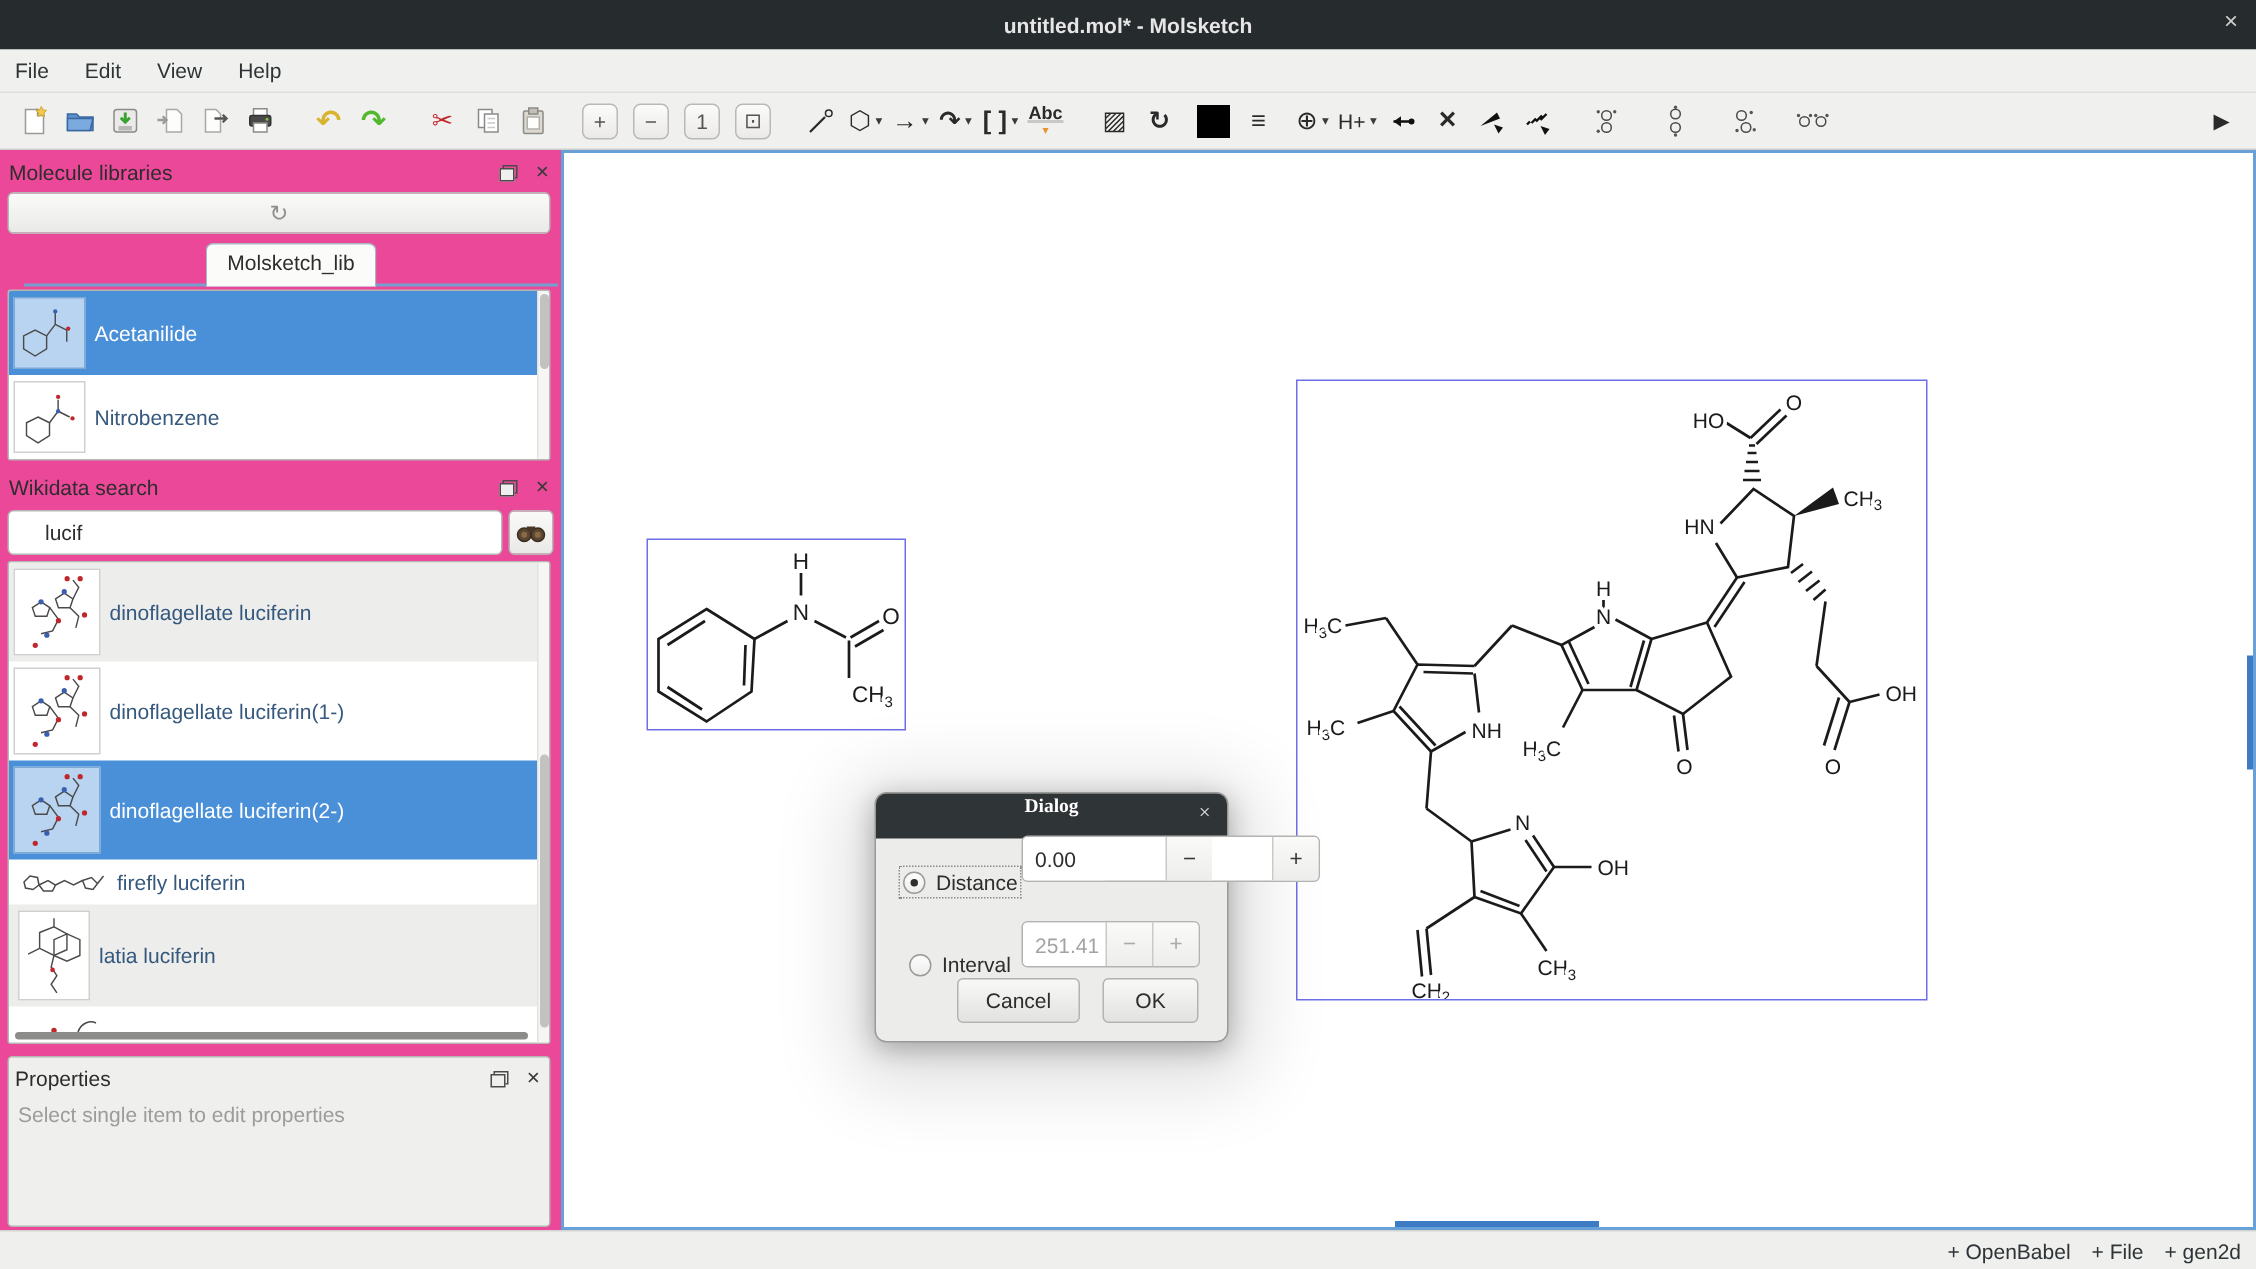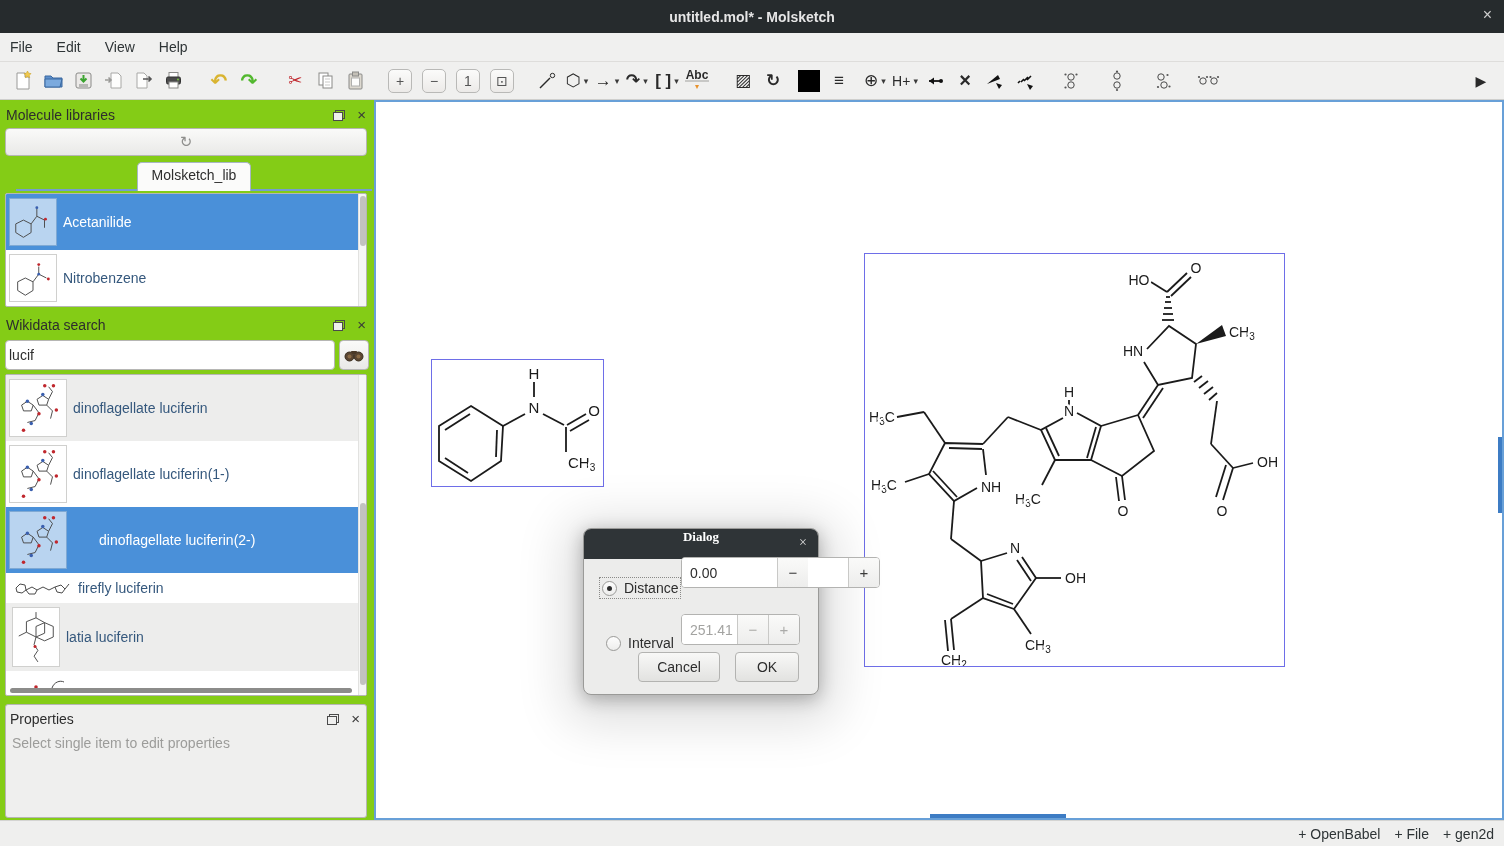--- a/index.html
+++ b/index.html
@@ -26,21 +26,21 @@
   .redo { color:#52b82e; font-size:20px; font-weight:bold; }
   .cutg { color:#c0272d; font-size:17px; }
   .swatch { width:22px; height:22px; background:#000; display:inline-block; }
   .bold { font-weight:bold; }
   .abc-wrap { display:flex; flex-direction:column; align-items:center; line-height:10px; }
   .abc { font-size:12px; font-weight:bold; border-bottom:2px solid #c8c8c6; padding:0 1px; }
   .abc-caret { color:#e8922d; font-size:8px; }
   .overflow { font-size:14px; margin-left:auto; }
 
   
-  .dock { position:absolute; left:0; top:100px; width:374px; height:720px; background:#84cc16; }
+  .dock { position:absolute; left:0; top:100px; width:374px; height:720px; background:#ec4899; }
   .panel-header { position:absolute; left:6px; right:8px; height:18px; display:flex; align-items:center; font-size:14px; color:#2d2d2d; }
   .hdr-icons { margin-left:auto; display:flex; align-items:center; gap:12px; }
   .icon-restore { position:relative; width:12px; height:11px; display:inline-block; }
   .icon-restore::before { content:""; position:absolute; right:0; top:0; width:8px; height:7px; border:1px solid #4a4a4a; }
   .icon-restore::after { content:""; position:absolute; left:0; bottom:0; width:8px; height:7px; border:1px solid #4a4a4a; background:#efefee; }
   .icon-close { font-size:15px; color:#3a3a3a; line-height:12px; }
 
   .refresh-btn { position:absolute; left:5px; right:7px; top:28px; height:28px; background:linear-gradient(#fafaf9,#e9e9e7); border:1px solid #b6b6b4; border-radius:4px; display:flex; align-items:center; justify-content:center; font-size:15px; color:#8f8f8d; }
   .tabrow { position:absolute; left:0; right:2px; top:62px; height:29px; border-bottom:2px solid #759fce; display:flex; justify-content:center;margin-left:16px; }
   .tab { background:#fbfbfa; border:1px solid #a8b6c4; border-bottom:none; border-radius:5px 5px 0 0; padding:4px 14px 0; font-size:14px; color:#2d2d2d; height:29px; }
@@ -51,21 +51,21 @@
   .row .name { font-size:14px; color:#35587d; }
   .row.sel { background:#4a90d9; }
   .row.sel .name { color:#fff; }
   .row.alt { background:#ededec; }
   .thumb { background:#fff; border:1px solid #d0d0ce; margin:3px 6px 3px 3px; flex:0 0 auto; }
   .row.sel .thumb { background:#b9d4f0; border-color:#7fa9d4; }
   .vscroll { position:absolute; right:0; top:0; bottom:0; width:8px; background:#f6f6f5; border-left:1px solid #e2e2e0; }
   .vhandle { position:absolute; left:1px; width:6px; border-radius:3px; background:#c2c2c0; }
   .hscroll-bar { position:absolute; left:4px; right:14px; bottom:2px; height:5px; border-radius:3px; background:#8c8c8a; }
 
-  .search-input { position:absolute; left:5px; top:240px; width:330px; height:30px; background:#fff; border:1px solid #b6b6b4; border-radius:4px; font-size:14px; color:#2d2d2d; display:flex; align-items:center; padding-left:3px; }
+  .search-input { position:absolute; left:5px; top:240px; width:330px; height:30px; background:#fff; border:1px solid #b6b6b4; border-radius:4px; font-size:14px; color:#2d2d2d; display:flex; align-items:center; padding-left:24px; }
   .search-btn { position:absolute; left:339px; top:240px; width:30px; height:30px; background:linear-gradient(#fafaf9,#e9e9e7); border:1px solid #b6b6b4; border-radius:4px; display:flex; align-items:center; justify-content:center; }
   .wik-list { top:274px; height:322px; }
 
   .prop-box { position:absolute; left:5px; right:7px; top:604px; height:114px; background:#efefee; border:1px solid #b6b6b4; border-radius:3px; }
   .prop-box .panel-header { left:4px; top:5px; right:6px; }
   .prop-msg { position:absolute; left:6px; top:30px; font-size:14px; color:#9c9c9a; }
 
   
   .canvas { position:absolute; left:374px; top:100px; width:1130px; height:720px; background:#fff; border:2px solid #68a0d8; }
   .canvas-hhandle { position:absolute; left:554px; bottom:0; width:136px; height:4px; background:#3d7cc4; }
@@ -414,21 +414,21 @@
           <circle cx="45" cy="6" r="1.8" fill="#c0272d"></circle>
           <circle cx="34" cy="15" r="1.8" fill="#3a5fae"></circle>
           <circle cx="18" cy="22" r="1.8" fill="#3a5fae"></circle>
           <circle cx="48" cy="31" r="1.8" fill="#c0272d"></circle>
           <circle cx="30" cy="35" r="1.8" fill="#c0272d"></circle>
           <circle cx="22" cy="45" r="1.8" fill="#3a5fae"></circle>
           <circle cx="14" cy="52" r="1.8" fill="#c0272d"></circle>
       </svg>
       <span class="name">dinoflagellate luciferin(1-)</span>
     </div>
-    <div class="row sel" style="height:66px;gap:26px;">
+    <div class="row sel" style="height:66px;">
       <svg class="thumb" width="58" height="58" viewBox="0 0 58 58">
         <g class="mini">
             <polygon points="12,26 18,22 24,26 22,32 14,32"></polygon>
             <polygon points="28,20 34,16 40,20 38,26 30,26"></polygon>
             <polyline points="40,20 44,12 40,7"></polyline>
             <polyline points="24,26 30,34 26,42 18,44"></polyline>
             <polyline points="38,26 44,32 42,40"></polyline>
           </g>
         <circle cx="36" cy="6" r="1.8" fill="#c0272d"></circle>
           <circle cx="45" cy="6" r="1.8" fill="#c0272d"></circle>

